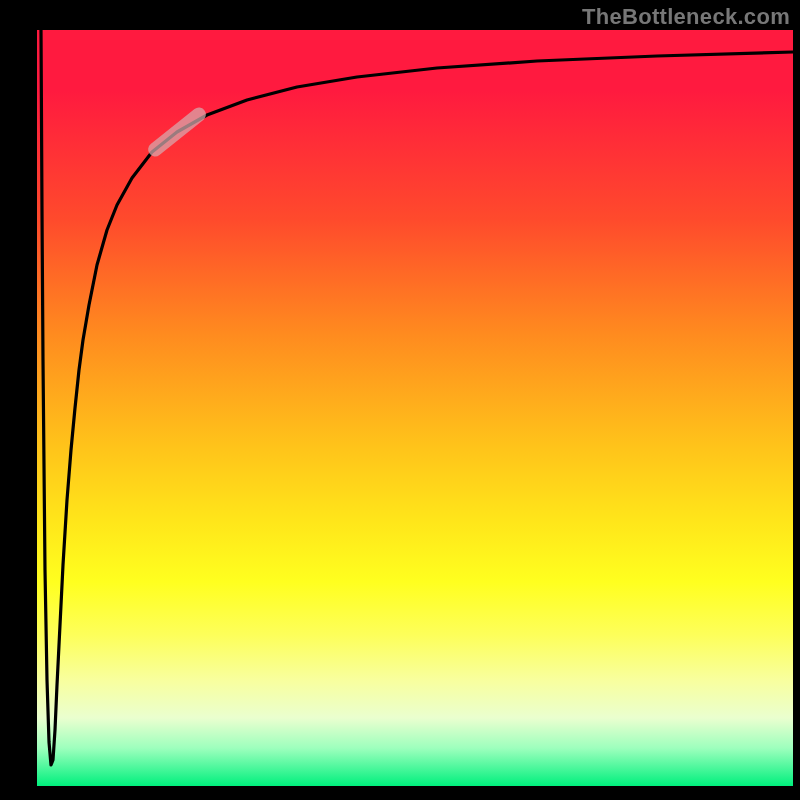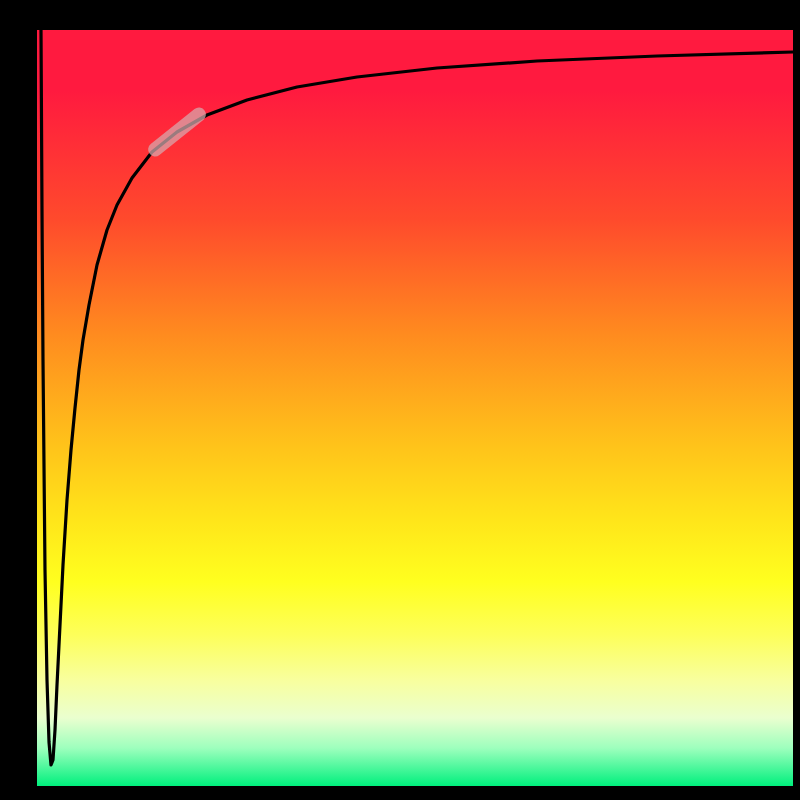--- a/index.html
+++ b/index.html
@@ -82,19 +82,20 @@
 </style>
 </head>
 <body>
 
 <div class="container">
 
   <div class="outer-frame"></div>
 
   <div class="gradient-box"></div>
 
+  <div class="watermark">TheBottleneck.com</div>
 
   <svg class="curve" viewBox="0 0 756 756">
     <path id="curvePath" class="curve-path" d="M4 0 L5 180 L6 330 L8 540 L10 650 L12 712 L14 735 L16 730 L18 700 L20 655 L23 595 L26 535 L30 470 L34 420 L38 378 L42 340 L46 310 L52 275 L60 235 L70 200 L80 175 L95 148 L115 122 L140 102 L170 85 L210 70 L260 57 L320 47 L400 38 L500 31 L620 26 L756 22"></path>
     <line id="highlightSeg" class="highlight-segment" x1="118.1" y1="119.5" x2="161.9" y2="84.5"></line>
   </svg>
 
 </div>
 
 </body></html>

